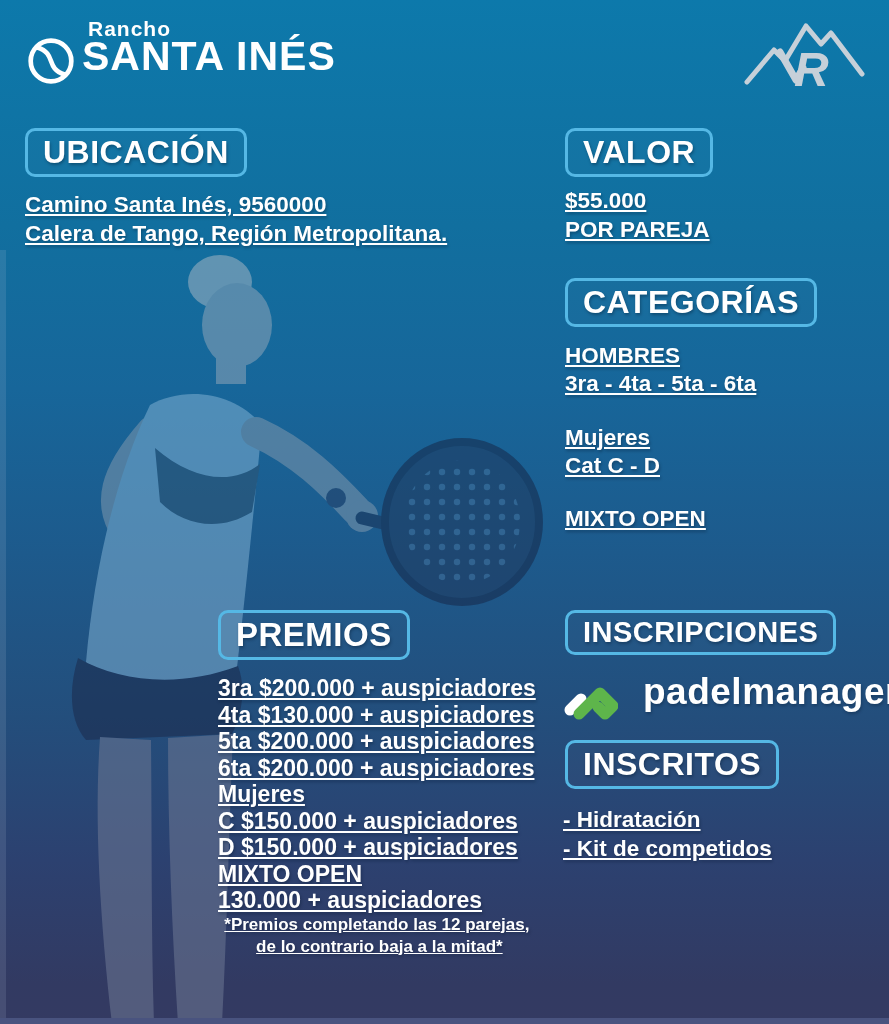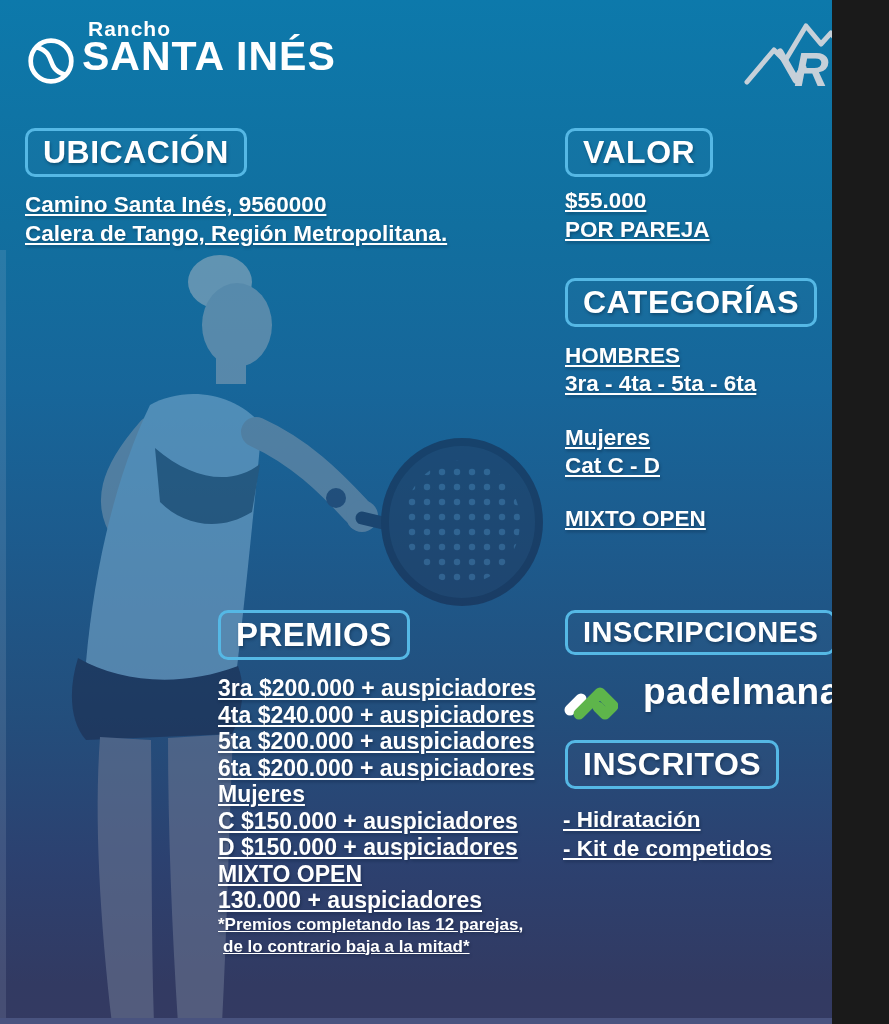--- a/index.html
+++ b/index.html
@@ -1,38 +1,37 @@
 <!DOCTYPE html>
 <html><head>
 <meta charset="utf-8">
 <style>
   html,body{margin:0;padding:0;background:#1a1a1a;}
   .poster{
-    position:relative;width:784px;height:1024px;overflow:hidden;
+    position:relative;width:889px;height:1024px;overflow:hidden;
     font-family:"Liberation Sans",sans-serif;color:#ffffff;
     background:linear-gradient(180deg,#0d79ab 0%,#116f9f 22%,#17669a 38%,#1d5a8c 54%,#234e7c 70%,#2c4170 84%,#323a62 96%,#343a62 100%);
-    padding-left:48px;
   }
   .abs{position:absolute;}
   .shadowed{text-shadow:1px 2px 3px rgba(0,20,40,0.35);text-decoration:underline;}
   
   .brand-text{line-height:1;}
   .brand-top{display:block;font-size:21px;font-weight:600;letter-spacing:1px;margin-left:6px;}
   .brand-main{display:block;font-size:41px;font-weight:800;letter-spacing:1px;margin-top:-3px;}
   
   .hbox{
     display:inline-block;border:3px solid #55b8e5;border-radius:10px;
     padding:3px 15px;font-weight:bold;color:#fff;letter-spacing:0.5px;
     text-shadow:1px 2px 3px rgba(0,20,40,0.35);
     background:rgba(255,255,255,0.02);
   }
   .h32{font-size:32px;} .h33{font-size:33px;} .h29{font-size:29px;}
   .body-text{font-weight:bold;font-size:22.5px;line-height:29px;}
   .premios-text{font-weight:bold;font-size:23px;line-height:26.5px;}
-  .fineprint{font-weight:bold;font-size:17px;line-height:22px;}
+  .fineprint{font-weight:bold;font-size:17px;line-height:22px;text-align:center;}
   .fineprint .fp2{margin-left:5px;}
   .cat-group{font-weight:bold;font-size:22.5px;line-height:28px;}
   .inscritos-list{font-weight:bold;font-size:22.5px;line-height:28.5px;}
   .pm-row{display:flex;align-items:center;gap:25px;}
   .pm-text{font-size:37px;font-weight:600;letter-spacing:0.5px;color:#fff;text-shadow:1px 2px 3px rgba(0,20,40,0.3);}
   .bottom-strip{left:0;bottom:0;width:889px;height:6px;background:#49537f;}
   .photo-edge{left:0;top:250px;width:6px;height:768px;background:rgba(190,205,225,0.14);}
 </style>
 </head>
 <body>
@@ -109,21 +108,21 @@
     <div>Mujeres</div>
     <div>Cat C - D</div>
   </div>
   <div class="abs cat-group shadowed" style="left:565px;top:505px;">
     <div>MIXTO OPEN</div>
   </div>
 
   <div class="abs hbox h33" style="left:218px;top:610px;">PREMIOS</div>
   <div class="abs premios-text shadowed" style="left:218px;top:675px;">
     <div>3ra $200.000 + auspiciadores</div>
-    <div>4ta $240.000 + auspiciadores</div>
+    <div>4ta $130.000 + auspiciadores</div>
     <div>5ta $200.000 + auspiciadores</div>
     <div>6ta $200.000 + auspiciadores</div>
     <div>Mujeres</div>
     <div>C $150.000 + auspiciadores</div>
     <div>D $150.000 + auspiciadores</div>
     <div>MIXTO OPEN</div>
     <div>130.000 + auspiciadores</div>
     <div class="fineprint">
       <div>*Premios completando las 12  parejas,</div>
       <div class="fp2">de lo contrario baja a la mitad*</div>

